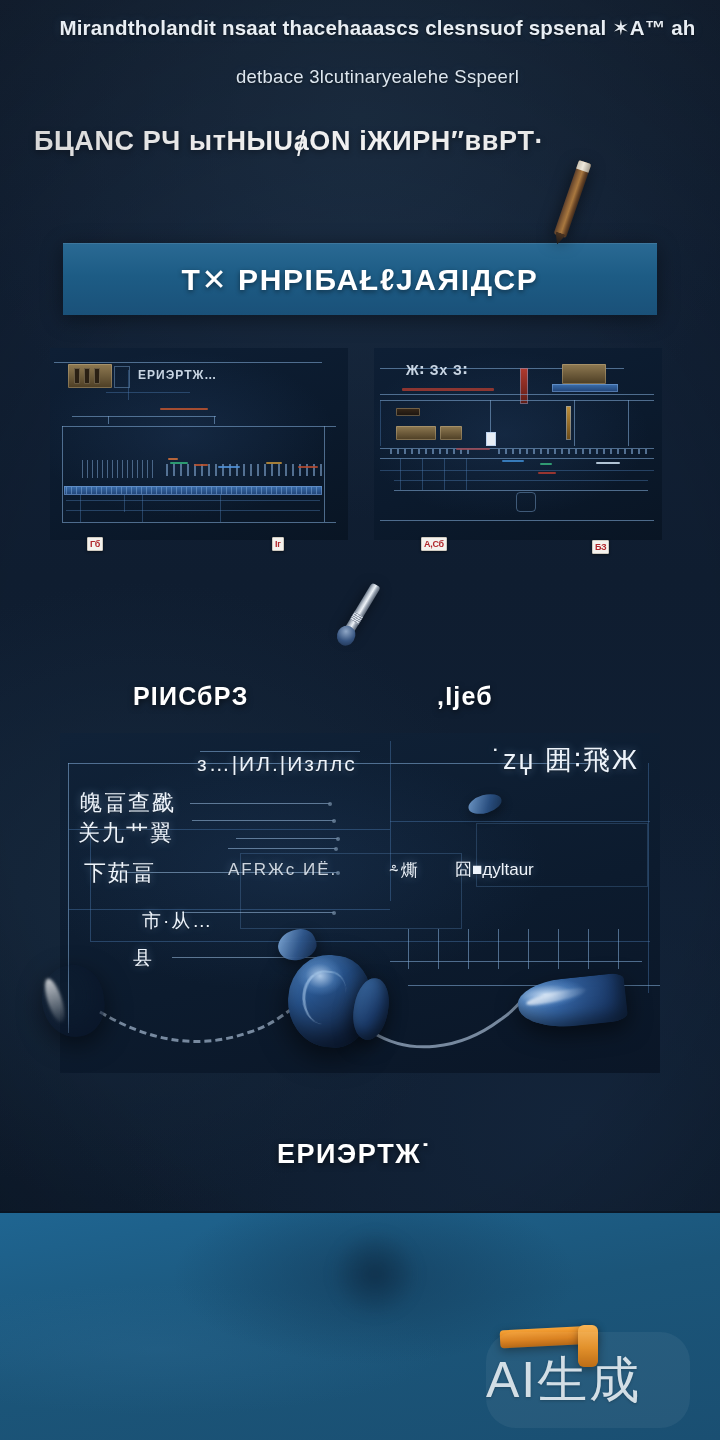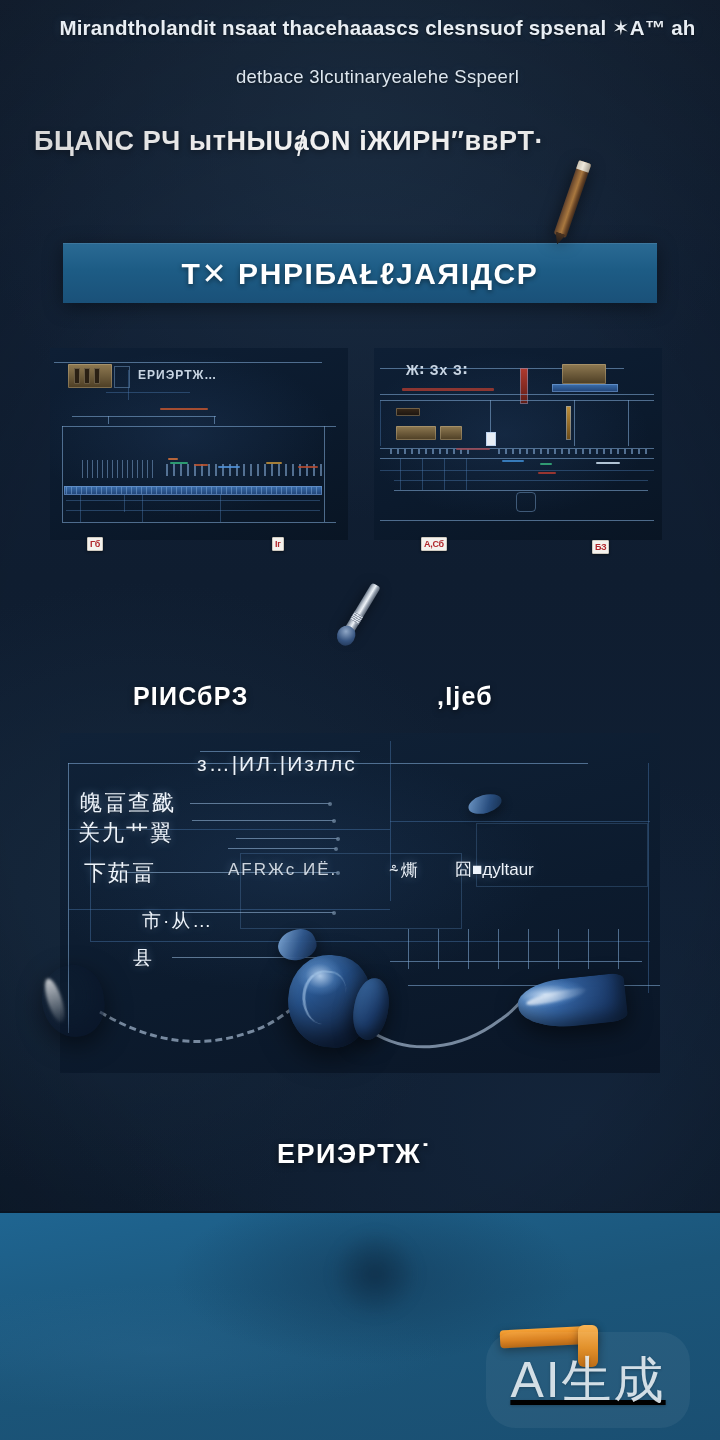--- a/index.html
+++ b/index.html
@@ -73,21 +73,21 @@
     opacity:.85;
   }
   .stylus .snib{
     position:absolute;left:-4px;right:-4px;bottom:-13px;height:20px;
     background:radial-gradient(circle at 38% 32%,#8fa7c6,#35537f 55%,#1a2c47);
     border-radius:50% 50% 46% 54%;
   }
 
   
   .banner{
-    position:absolute;left:63px;top:243px;width:594px;height:60px;
+    position:absolute;left:63px;top:243px;width:594px;height:72px;
     background:linear-gradient(180deg,#2a6a94 0%,#1d5c85 45%,#1a5179 100%);
     box-shadow:0 4px 20px rgba(0,0,0,.42), inset 0 1px 0 rgba(255,255,255,.09);
     display:flex;align-items:center;justify-content:center;z-index:4;
   }
   .banner-text{
     color:#ffffff;font-size:30px;font-weight:800;letter-spacing:1.6px;
     text-shadow:0 2px 5px rgba(0,0,0,.45);
     filter:blur(.2px);
     white-space:nowrap;
   }
@@ -266,21 +266,21 @@
   .orange-obj2{
     position:absolute;left:578px;top:1325px;width:20px;height:42px;z-index:9;
     border-radius:6px;
     background:linear-gradient(180deg,#f8b455,#e08a1f 55%,#ba6509);
     box-shadow:0 3px 10px rgba(0,0,0,.4);
   }
   .watermark{
     position:absolute;left:486px;top:1332px;width:204px;height:96px;z-index:10;
     border-radius:30px;
     background:rgba(255,255,255,.055);
-    display:flex;align-items:center;justify-content:center;text-decoration:underline;
+    display:flex;align-items:center;
   }
   .watermark-text{
     color:rgba(236,242,247,.88);
     font-size:50px;font-weight:500;letter-spacing:2px;
     text-shadow:0 1px 3px rgba(0,0,0,.22);
   }
 
   
   .bot-edge{
     position:absolute;left:0;top:1211px;width:720px;height:2px;z-index:9;
@@ -427,20 +427,21 @@
     <div class="ln lnv" style="left:408px;top:196px;height:40px;"></div>
     <div class="ln lnv" style="left:438px;top:196px;height:40px;"></div>
     <div class="ln lnv" style="left:468px;top:196px;height:40px;"></div>
     <div class="ln lnv" style="left:498px;top:196px;height:40px;"></div>
     <div class="ln lnv" style="left:528px;top:196px;height:40px;"></div>
     <div class="ln lnv" style="left:558px;top:196px;height:40px;"></div>
     <div class="ln lnh" style="left:348px;top:252px;width:252px;"></div>
   </div>
 
   <div class="cjk" style="left:197px;top:752px;font-size:21px;">з…|ИЛ.|Изллс</div>
+  <div class="cjk" style="left:492px;top:742px;font-size:27px;">˙ᴢџ 囲∶飛Ж</div>
 
   <div class="cjk" style="left:80px;top:788px;font-size:22px;">魄畐查戤</div>
   <div class="leader" style="left:190px;top:803px;width:140px;"></div>
 
   <div class="cjk" style="left:78px;top:818px;font-size:22px;">关九艹翼</div>
   <div class="leader" style="left:192px;top:820px;width:142px;"></div>
   <div class="leader" style="left:236px;top:838px;width:102px;"></div>
 
   <div class="cjk" style="left:84px;top:858px;font-size:22px;">下茹畐</div>
   <div class="leader" style="left:228px;top:848px;width:108px;"></div>

